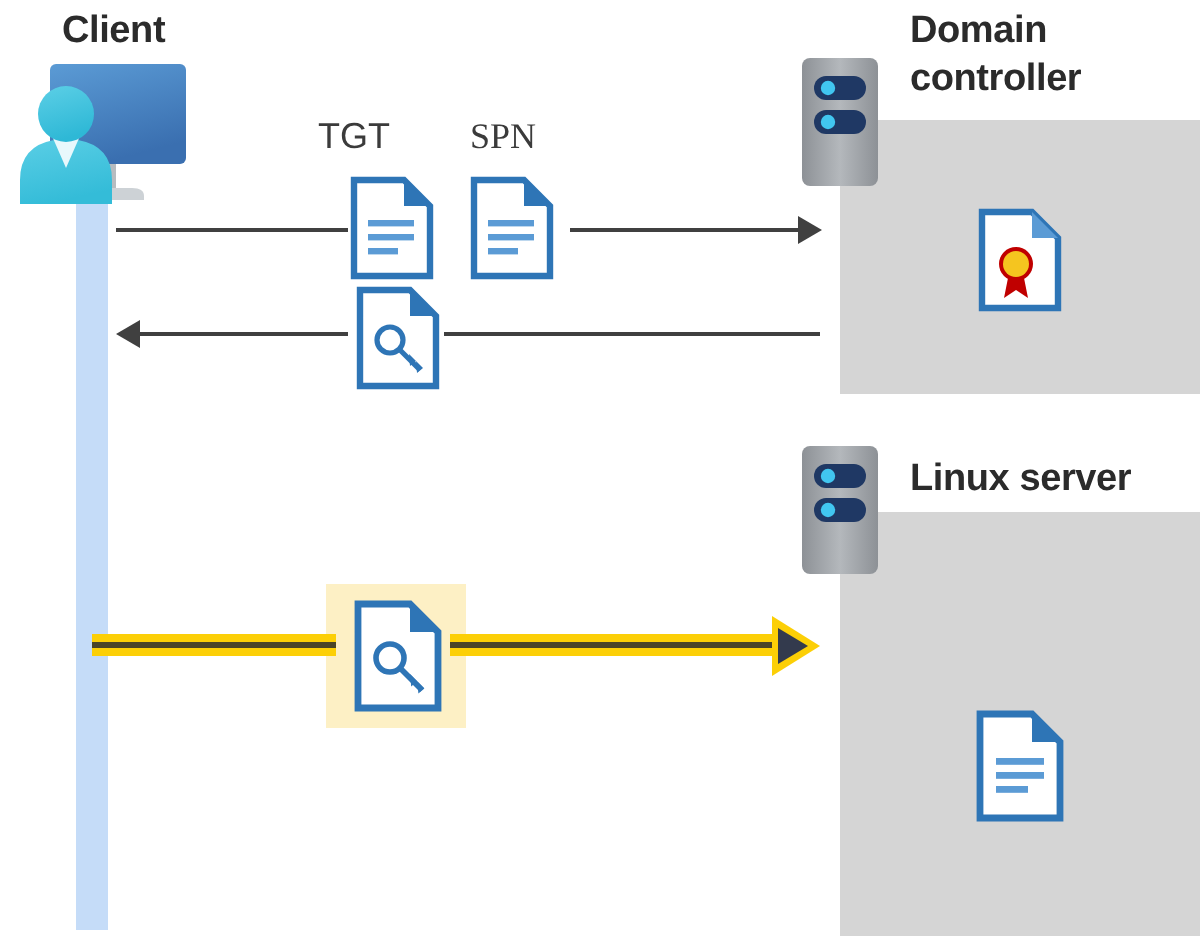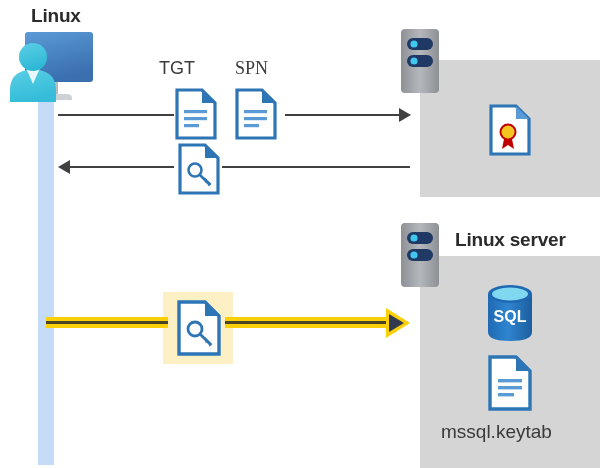--- a/index.html
+++ b/index.html
@@ -98,21 +98,21 @@
 
   svg { display: block; }
 </style>
 </head>
 <body>
 
 <div id="canvas">
 
   <div class="abs lifeline" style="left:38px; top:78px; width:16px; height:387px;"></div>
 
-  <div class="abs title-bold" style="left:31px; top:4px; width:140px;">Linux</div>
+  <div class="abs title-bold" style="left:31px; top:4px; width:140px;">Client</div>
 
   <div class="abs" style="left:4px; top:28px; width:92px; height:76px;">
     <svg width="92" height="76" viewBox="0 0 92 76">
       <defs>
         <linearGradient id="monGrad" x1="0" y1="0" x2="0.35" y2="1">
           <stop offset="0" stop-color="#5b9bd5"></stop>
           <stop offset="1" stop-color="#3a6fb0"></stop>
         </linearGradient>
         <linearGradient id="headGrad" x1="0" y1="0" x2="0.3" y2="1">
           <stop offset="0" stop-color="#5ccfe6"></stop>
@@ -175,20 +175,21 @@
       <path d="M27 2 l13 13 h-13 z" fill="#2e75b6"></path>
       <g fill="none" stroke="#2e75b6" stroke-width="2.6">
         <circle cx="17" cy="27" r="6.5"></circle>
         <path d="M21.5 31.5 L32 42" stroke-linecap="butt"></path>
       </g>
       <path d="M26.5 34 l3.5 3.5 l-3 2.5 z" fill="#2e75b6"></path>
       <path d="M30 37.5 l3.5 3.5 l-3 2.5 z" fill="#2e75b6"></path>
     </svg>
   </div>
 
+  <div class="abs title-bold" style="left:455px; top:4px; width:120px;">Domain controller</div>
 
   <div class="abs panel" style="left:420px; top:60px; width:180px; height:137px;"></div>
 
   <div class="abs" style="left:400px; top:28px; width:40px; height:66px;">
     <svg width="40" height="66" viewBox="0 0 40 66">
       <defs>
         <linearGradient id="srvGrad1" x1="0" y1="0" x2="1" y2="0">
           <stop offset="0" stop-color="#8d9196"></stop>
           <stop offset="0.5" stop-color="#b4b8bc"></stop>
           <stop offset="1" stop-color="#8d9196"></stop>
@@ -226,47 +227,31 @@
         </linearGradient>
       </defs>
       <rect x="1" y="1" width="38" height="64" rx="4" fill="url(#srvGrad2)"></rect>
       <rect x="7" y="10" width="26" height="12" rx="6" fill="#1f3864"></rect>
       <circle cx="14" cy="16" r="3.6" fill="#41c6f0"></circle>
       <rect x="7" y="27" width="26" height="12" rx="6" fill="#1f3864"></rect>
       <circle cx="14" cy="33" r="3.6" fill="#41c6f0"></circle>
     </svg>
   </div>
 
-  <div class="abs" style="left:484px; top:283px; width:52px; height:62px;">
-    <svg width="52" height="62" viewBox="0 0 52 62">
-      <defs>
-        <linearGradient id="cylGrad" x1="0" y1="0" x2="1" y2="0">
-          <stop offset="0" stop-color="#1f69b3"></stop>
-          <stop offset="0.45" stop-color="#2e85cf"></stop>
-          <stop offset="1" stop-color="#1c5e9e"></stop>
-        </linearGradient>
-      </defs>
-      <path d="M4 11 v38 q0 9 22 9 q22 0 22 -9 v-38 z" fill="url(#cylGrad)"></path>
-      <ellipse cx="26" cy="11" rx="22" ry="9" fill="#1f69b3"></ellipse>
-      <ellipse cx="26" cy="11" rx="18" ry="6.5" fill="#7fd8f0"></ellipse>
-      <text x="26" y="39" text-anchor="middle" fill="#ffffff" font-family="Liberation Sans, sans-serif" font-size="16" font-weight="bold">SQL</text>
-    </svg>
-  </div>
 
   <div class="abs" style="left:488px; top:355px; width:44px; height:56px;">
     <svg width="44" height="56" viewBox="0 0 44 56">
       <path d="M2 2 h26 l14 14 v38 h-40 z" fill="#ffffff" stroke="#2e75b6" stroke-width="3.4"></path>
       <path d="M28 2 l14 14 h-14 z" fill="#2e75b6"></path>
       <rect x="10" y="24" width="24" height="3.4" fill="#5b9bd5"></rect>
       <rect x="10" y="31" width="24" height="3.4" fill="#5b9bd5"></rect>
       <rect x="10" y="38" width="16" height="3.4" fill="#5b9bd5"></rect>
     </svg>
   </div>
 
-  <div class="abs file-label" style="left:441px; top:420px; width:160px;">mssql.keytab</div>
 
   <div class="abs highlight-box" style="left:163px; top:292px; width:70px; height:72px;"></div>
 
   <div class="abs yellow-bar" style="left:46px; top:317px; width:122px;"></div>
 
   <div class="abs yellow-bar" style="left:225px; top:317px; width:163px;"></div>
 
   <div class="abs yellow-arrowhead" style="left:386px; top:308px;"></div>
   <div class="abs yellow-arrowhead-inner" style="left:389px; top:314px;"></div>
 

